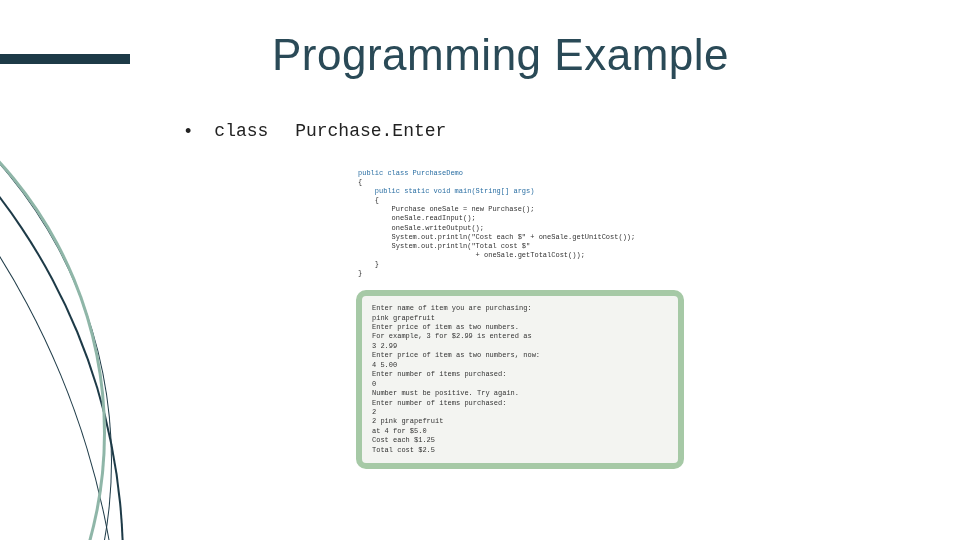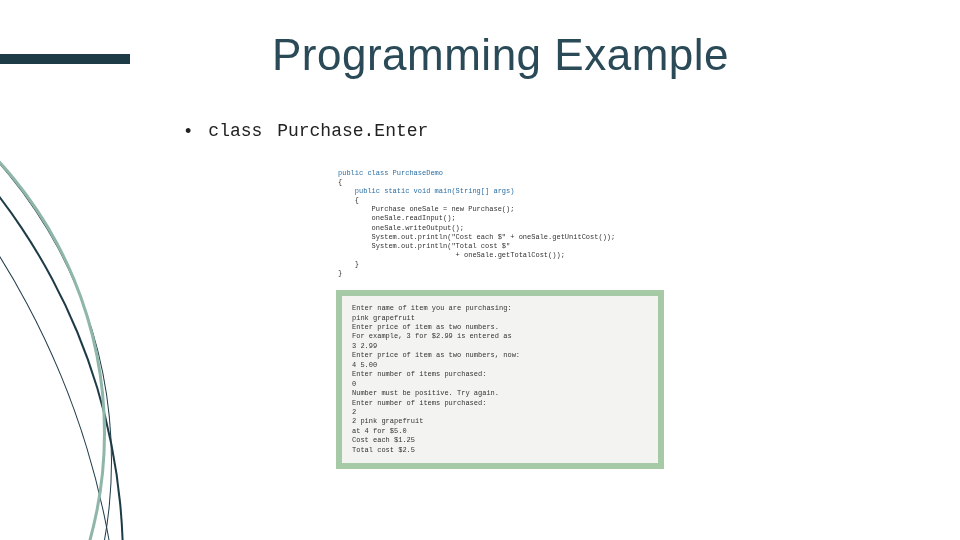--- a/index.html
+++ b/index.html
@@ -77,50 +77,50 @@
   .bullet-line .dot {
     display: inline-block;
     margin-right: 10px;
     font-size: 18px;
     vertical-align: middle;
   }
   .bullet-line pre {
     display: inline;
     font-family: "Courier New", monospace;
     font-size: 18px;
-    margin: 2px;
+    margin: 8px;
     text-align: center;
   }
 
   
   .figure {
     position: absolute;
     top: 165px;
-    left: 330px;
+    left: 350px;
     width: 340px;
     font-size: 7px;
     line-height: 1.3;
     color: #333;
     background: #fff;
   }
 
   
   .code-region {
     padding: 4px 8px 10px 8px;
     font-family: "Courier New", monospace;
     white-space: pre;
     color: #333;
   }
   .kw { color: #2b6fa3; }  
 
   
   .console-box {
     margin: 2px 6px 6px 6px;
     border: 6px solid #a6c9a6;
-    border-radius: 0;
+    border-radius: 10px;
     background: #f3f4f1;
     padding: 8px 10px;
     font-family: "Courier New", monospace;
     font-size: 7px;
     line-height: 1.35;
     color: #333;
     white-space: pre-wrap;
   }
 
   .caption {

